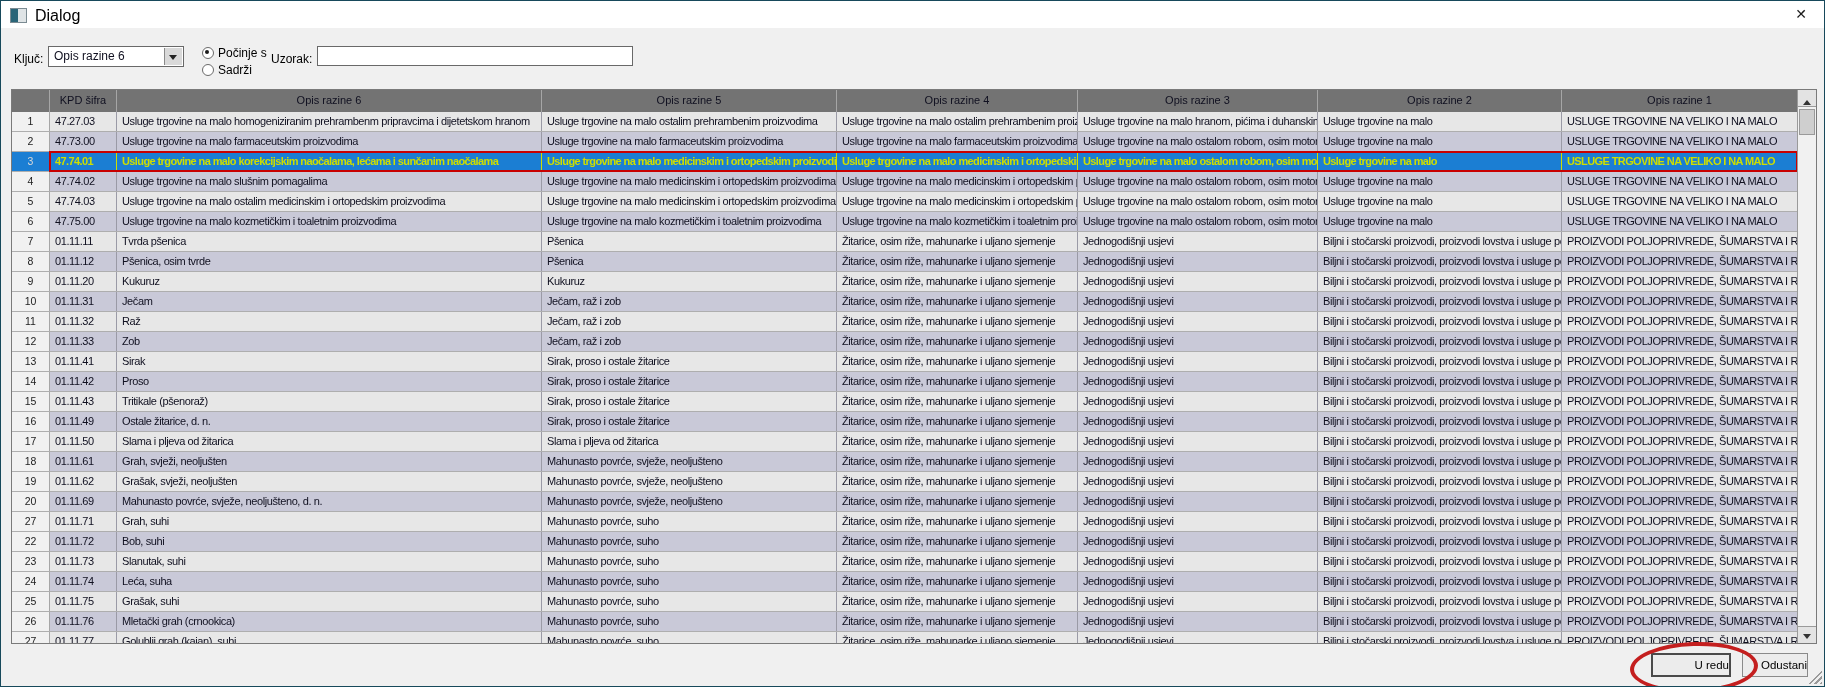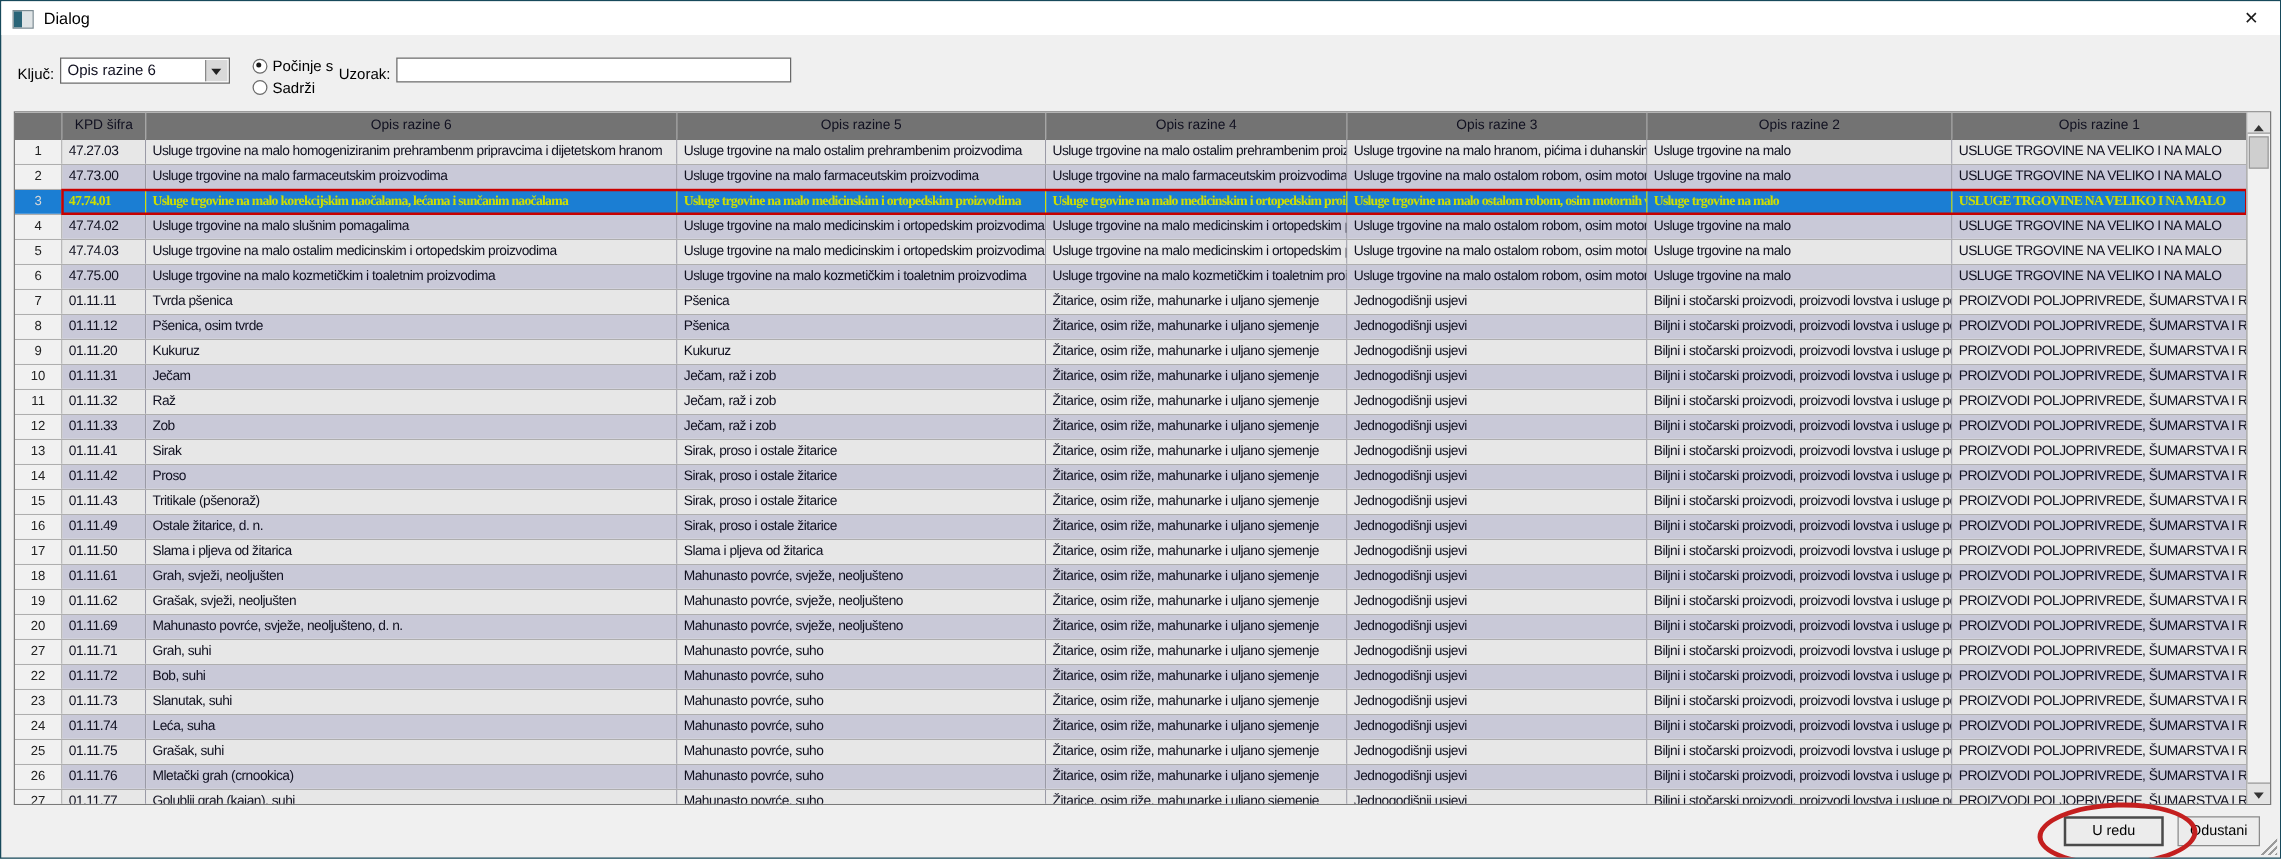--- a/index.html
+++ b/index.html
@@ -5,21 +5,21 @@
   html,body{margin:0;padding:0;}
   body{
     position:relative;width:1823px;height:685px;background:#f0f0f0;
     border:1px solid #17495b;overflow:hidden;
     font-family:"Liberation Sans", sans-serif;color:#101020;
   }
   
   .titlebar{position:absolute;left:0;top:0;width:100%;height:27px;background:#ffffff;}
   .appicon{position:absolute;left:9px;top:7px;width:15px;height:13px;border:1px solid #7b8b92;
     background:linear-gradient(90deg,#2a6578 0 45%,#dfe4e6 45%);}
-  .title{position:absolute;left:34px;top:6px;font-size:13px;color:#000;}
+  .title{position:absolute;left:34px;top:6px;font-size:16px;color:#000;}
   .closebtn{position:absolute;right:8px;top:3px;width:30px;height:21px;text-align:center;
     line-height:21px;font-size:14px;color:#1a1a1a;cursor:default;}
   
   .lbl{position:absolute;font-size:12px;color:#000;}
   .combo{position:absolute;left:47px;top:45px;width:136px;height:21px;background:#fff;
     border:1px solid #696969;box-sizing:border-box;}
   .combo .val{position:absolute;left:5px;top:2px;font-size:12px;}
   .combo .btn{position:absolute;right:1px;top:1px;bottom:1px;width:17px;background:#d9d9d9;
     border-left:1px solid #8a8a8a;}
   .combo .btn:after{content:"";position:absolute;left:4px;top:7px;border:4px solid transparent;
@@ -46,36 +46,36 @@
     padding:0 0 0 5px;border-right:1px solid #9a9aa6;overflow:hidden;white-space:nowrap;}
   .c0{width:67px}.c1{width:425px}.c2{width:295px}.c3{width:241px}.c4{width:240px}.c5{width:244px}
   .c6{flex:1;border-right:none;}
   .h-rn{width:38px}.h0{width:67px}.h1{width:425px}.h2{width:295px}.h3{width:241px}.h4{width:240px}
   .h5{width:244px}.h6{flex:1;border-right:none;}
   .row.light .cell{background:#e7e7e7;}
   .row.dark  .cell{background:#c9c9d8;}
   .row.selected .cell{background:#1b7ed3;color:#cede00;font-weight:bold;letter-spacing:-0.6px;
     border-right-color:#cede00;}
   .row.selected .rn{background:#1b7ed3;color:#d8d8d8;}
-  .row.selected .rowcells{outline:2px solid #c80000;outline-offset:-1px;font-family:Liberation Serif, serif;}
+  .row.selected .rowcells{outline:2px solid #c80000;outline-offset:-1px;}
   
   .vscroll{position:absolute;top:0;right:0;bottom:0;width:19px;background:#f1f1f1;
     border-left:1px solid #9a9a9a;box-sizing:border-box;}
   .sbtn{position:absolute;left:0;right:0;height:17px;background:#e3e3e3;box-sizing:border-box;}
   .sbtn.up{top:0;border-bottom:1px solid #9a9a9a;}
   .sbtn.down{bottom:0;border-top:1px solid #9a9a9a;}
   .sbtn.up:after{content:"";position:absolute;left:5px;top:6px;border:4px solid transparent;
     border-bottom:5px solid #333;}
   .sbtn.down:after{content:"";position:absolute;left:5px;top:7px;border:4px solid transparent;
     border-top:5px solid #333;}
   .sthumb{position:absolute;left:1px;right:1px;top:19px;height:26px;background:#cfcfcf;
     border:1px solid #9a9a9a;box-sizing:border-box;}
   
   .pushbtn{position:absolute;height:24px;background:#ececec;border:1px solid #8a8a8a;
-    box-sizing:border-box;font-size:11.5px;text-align:center;line-height:22px;color:#000;}
+    box-sizing:border-box;font-size:11.5px;text-align:right;line-height:22px;color:#000;}
   .pushbtn.default{border:2px solid #4a4a4a;line-height:20px;}
   .okbtn{left:1650px;top:652px;width:80px;}
   .cancelbtn{left:1741px;top:652px;width:66px;}
   .ellipse{position:absolute;left:1629px;top:641px;width:120px;height:43px;border:4px solid #c41f1f;
     border-radius:50%;transform:rotate(-2deg);pointer-events:none;}
   .grip{position:absolute;right:2px;bottom:2px;width:14px;height:14px;
     background:repeating-linear-gradient(135deg,#f0f0f0 0 2px,#9a9a9a 2px 4px);
     clip-path:polygon(100% 0,100% 100%,0 100%);}
 </style>
 </head>

